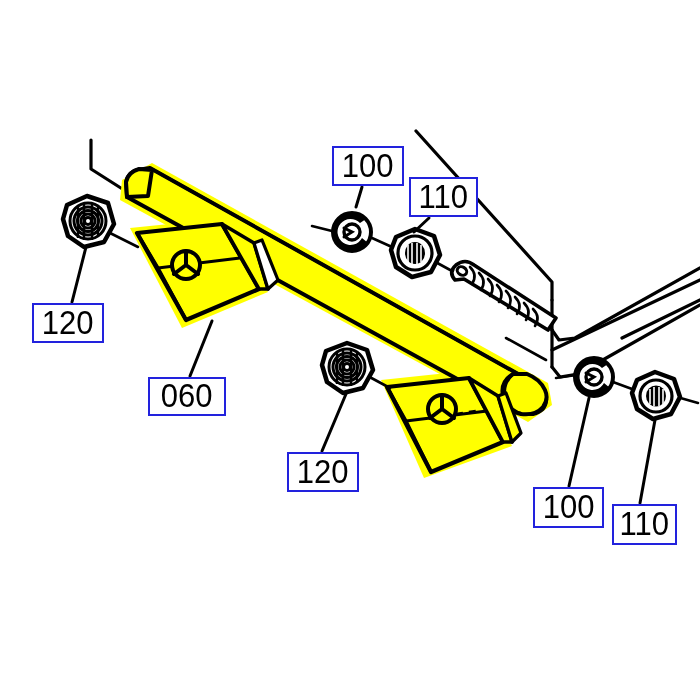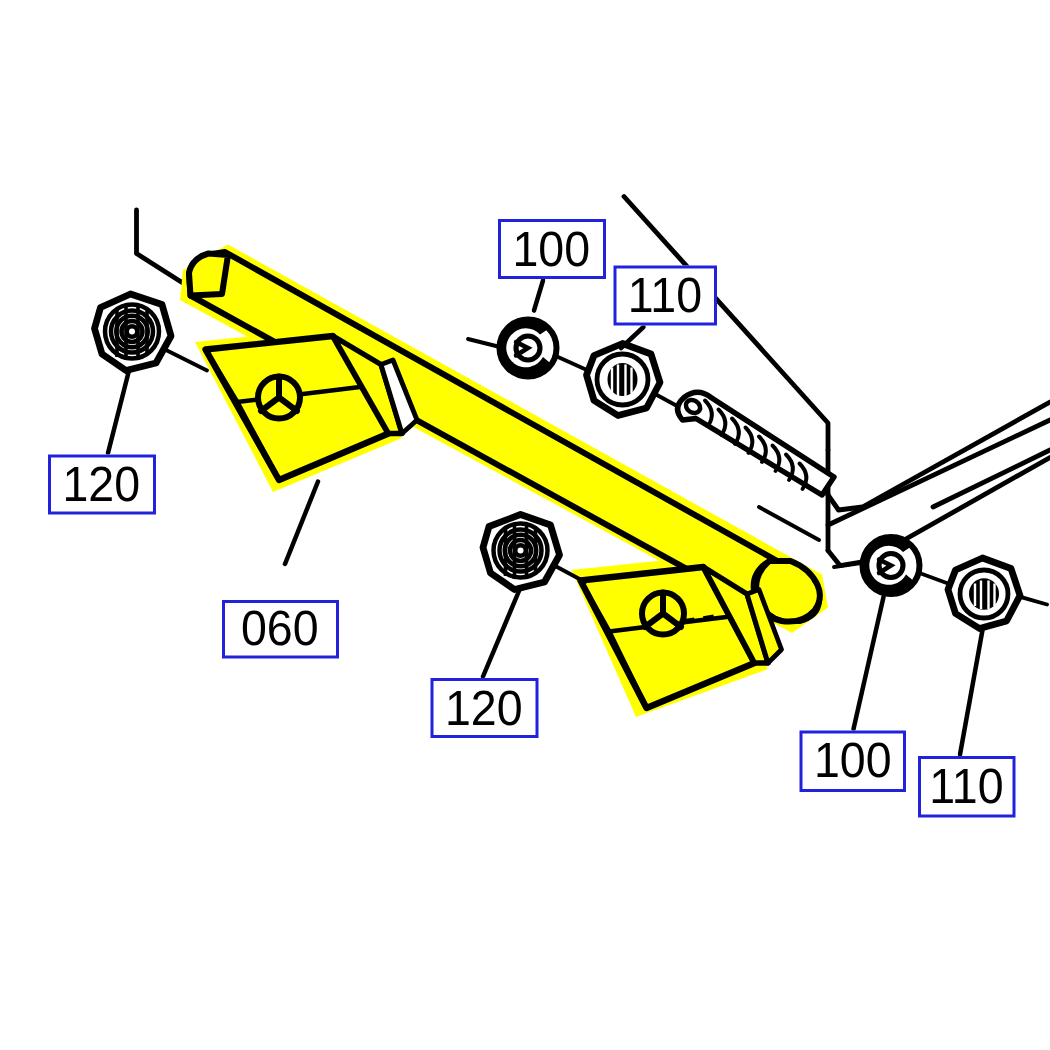--- a/index.html
+++ b/index.html
@@ -212,21 +212,21 @@
       <path d="M346,394 L322,451"></path>
       <path d="M589,398 L569,486"></path>
       <path d="M655,420 L640,503"></path>
     </g>
   </svg>
 
   <div class="callout-box" style="left:32px; top:303px; width:72px; height:40px; font-size:33px;">
     <span class="callout-text">120</span>
   </div>
 
-  <div class="callout-box" style="left:148px; top:400px; width:78px; height:39px; font-size:33px;">
+  <div class="callout-box" style="left:148px; top:377px; width:78px; height:39px; font-size:33px;">
     <span class="callout-text">060</span>
   </div>
 
   <div class="callout-box" style="left:332px; top:146px; width:72px; height:40px; font-size:33px;">
     <span class="callout-text">100</span>
   </div>
 
   <div class="callout-box" style="left:409px; top:177px; width:69px; height:40px; font-size:33px;">
     <span class="callout-text">110</span>
   </div>

